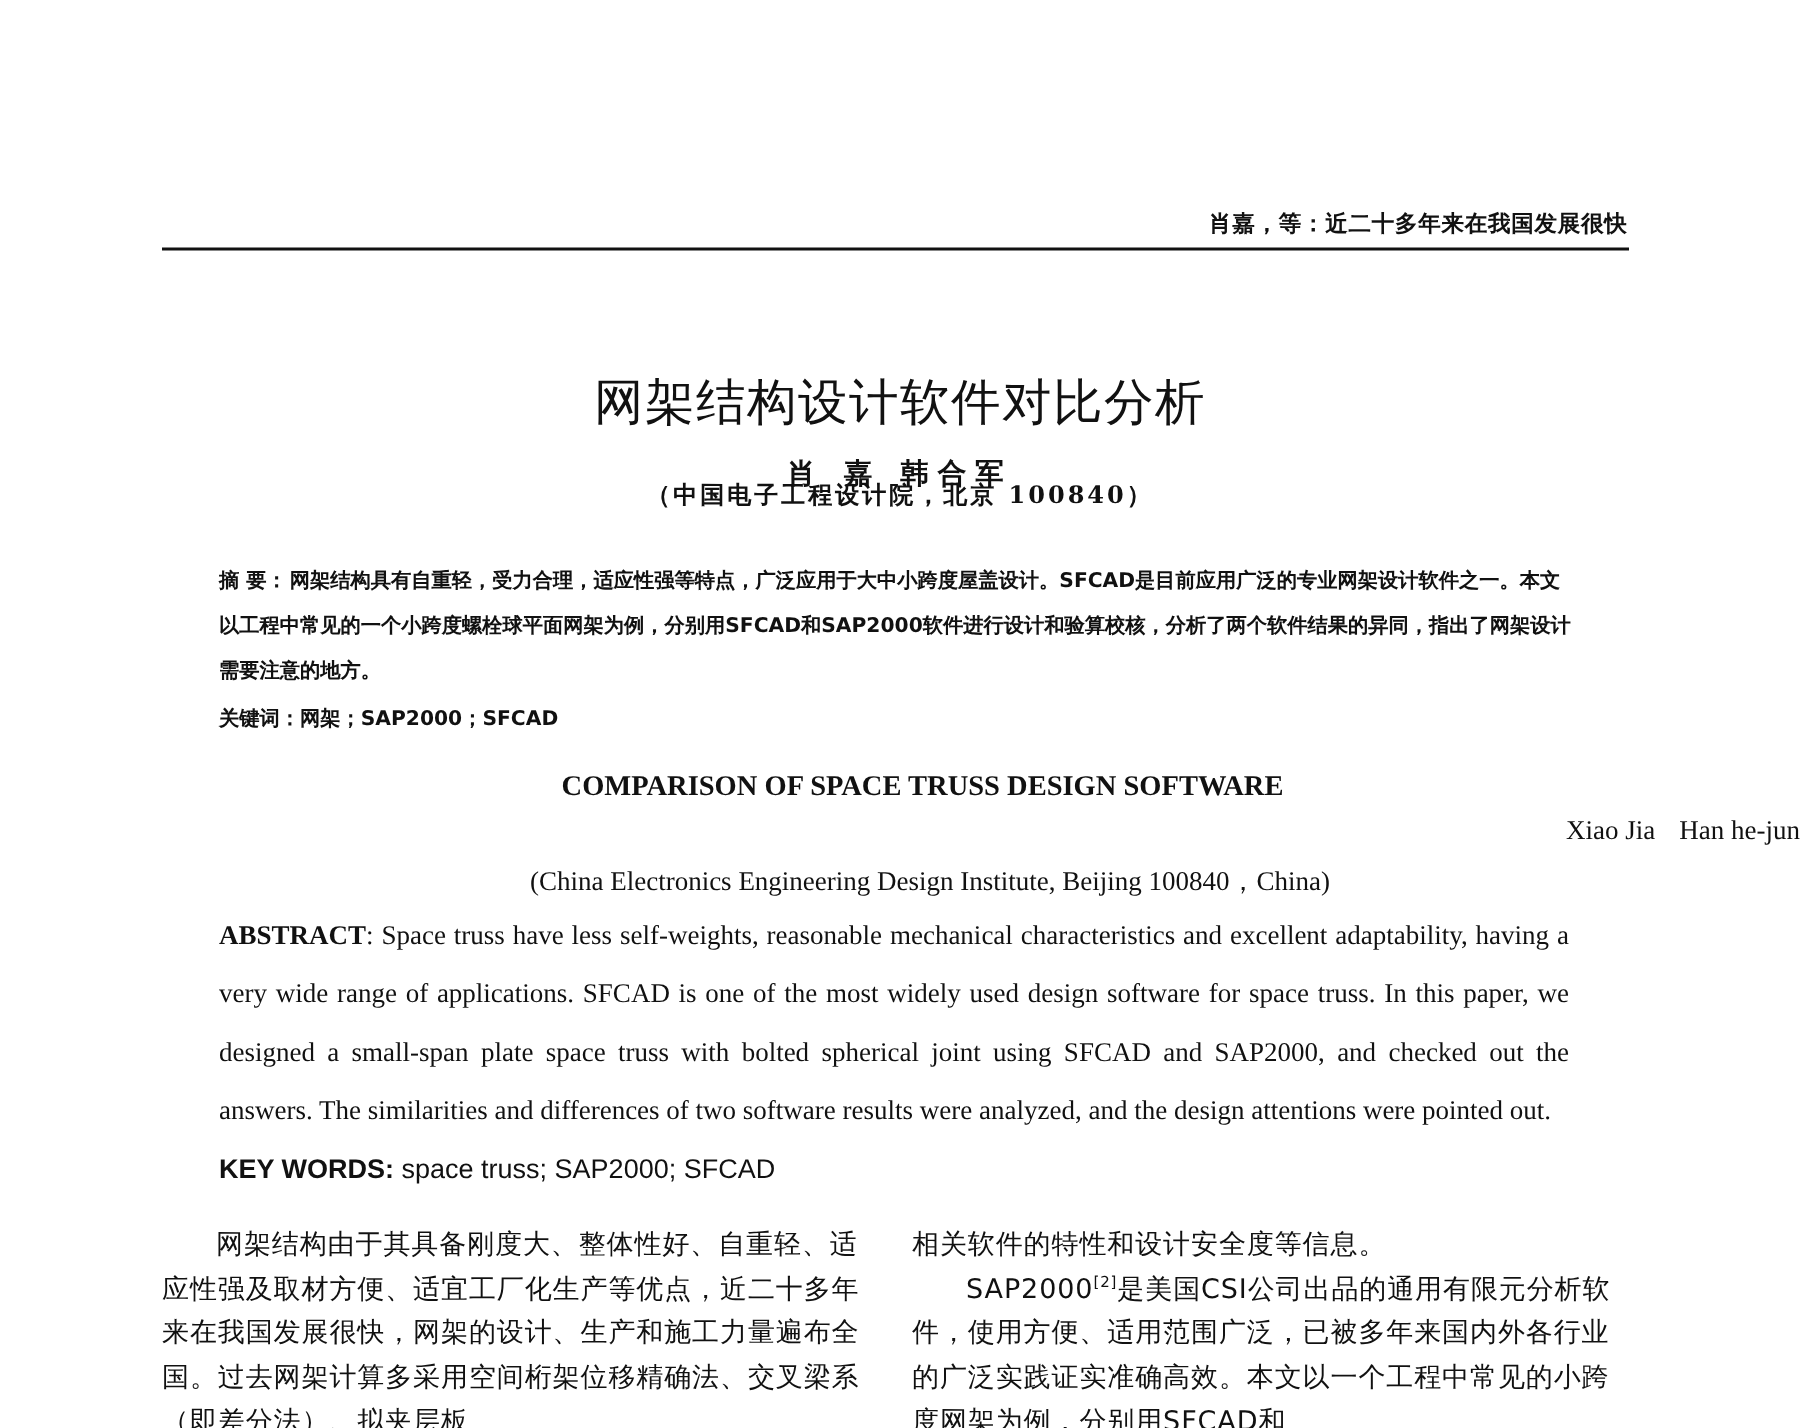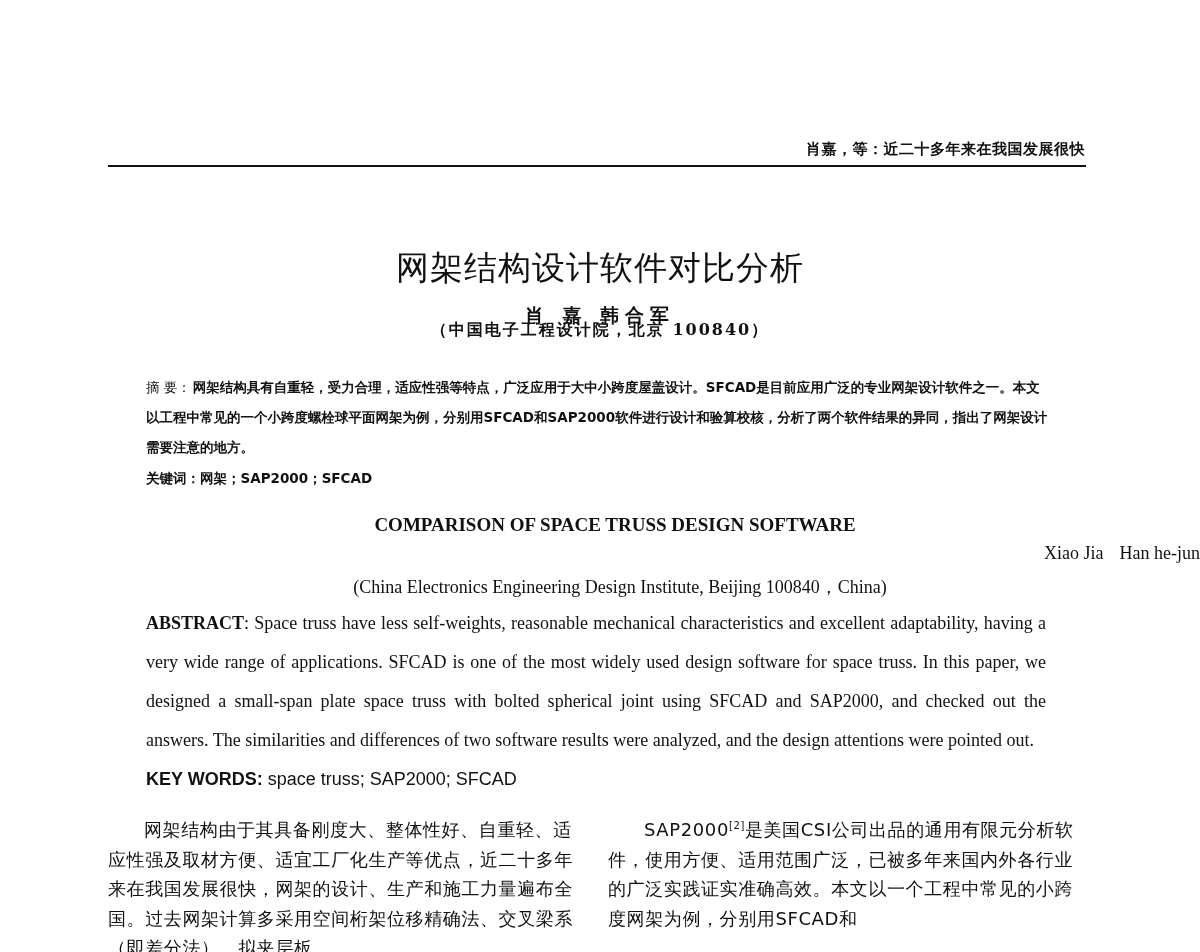--- a/index.html
+++ b/index.html
@@ -23,21 +23,21 @@
     font-family:"DejaVu Serif", serif; font-weight:bold; font-size:19px; letter-spacing:6px;
   }
   .affil-cn {
     left:0; right:0; top:320px; text-align:center;
     font-family:"DejaVu Serif", serif; font-weight:bold; font-size:16px; letter-spacing:2px;
   }
   .abstract-cn {
     left:146px; width:906px; top:372px;
     font-family:"DejaVu Sans", sans-serif; font-size:13.5px; line-height:30px; font-weight:bold;
   }
-  .abstract-cn .lbl { font-weight:normal; margin-right:2px; }
+  .abstract-cn .lbl { font-weight:bold; margin-right:2px; }
   .kw-cn { left:146px; top:470px; font-family:"DejaVu Sans", sans-serif; font-size:13.5px; font-weight:bold; }
   .title-en {
     left:0; right:0; top:514px; text-align:center; padding-left:30px;
     font-family:"Liberation Serif", serif; font-weight:bold; font-size:19px;
   }
   .authors-en { left:0; right:0; top:543px; text-align:right; padding-left:20px; font-family:"Liberation Serif", serif; font-size:18px; }
   .authors-en span + span { margin-left:16px; }
   .affil-en { left:0; right:0; top:575px; text-align:center; padding-left:40px; font-family:"Liberation Serif", serif; font-size:18px; }
   .abstract-en {
     left:146px; width:900px; top:604px; text-align:justify; text-align-last:left;
@@ -82,14 +82,15 @@
   <b>ABSTRACT</b><span>: Space truss have less self-weights, reasonable mechanical characteristics and excellent adaptability, having a very wide range of applications. SFCAD is one of the most widely used design software for space truss. In this paper, we designed a small-span plate space truss with bolted spherical joint using SFCAD and SAP2000, and checked out the answers. The similarities and differences of two software results were analyzed, and the design attentions were pointed out.</span>
 </div>
 <div class="abs kw-en">
   <b>KEY WORDS:</b><span> space truss; SAP2000; SFCAD</span>
 </div>
 
 <div class="abs col col-left">
   <p class="indent">网架结构由于其具备刚度大、整体性好、自重轻、适应性强及取材方便、适宜工厂化生产等优点，近二十多年来在我国发展很快，网架的设计、生产和施工力量遍布全国。过去网架计算多采用空间桁架位移精确法、交叉梁系（即差分法）、拟夹层板</p>
 </div>
 <div class="abs col col-right">
+  <p>相关软件的特性和设计安全度等信息。</p>
   <p class="indent"><span>SAP2000</span><sup>[2]</sup><span>是美国CSI公司出品的通用有限元分析软件，使用方便、适用范围广泛，已被多年来国内外各行业的广泛实践证实准确高效。本文以一个工程中常见的小跨度网架为例，分别用SFCAD和</span></p>
 </div>
 
 </body></html>

